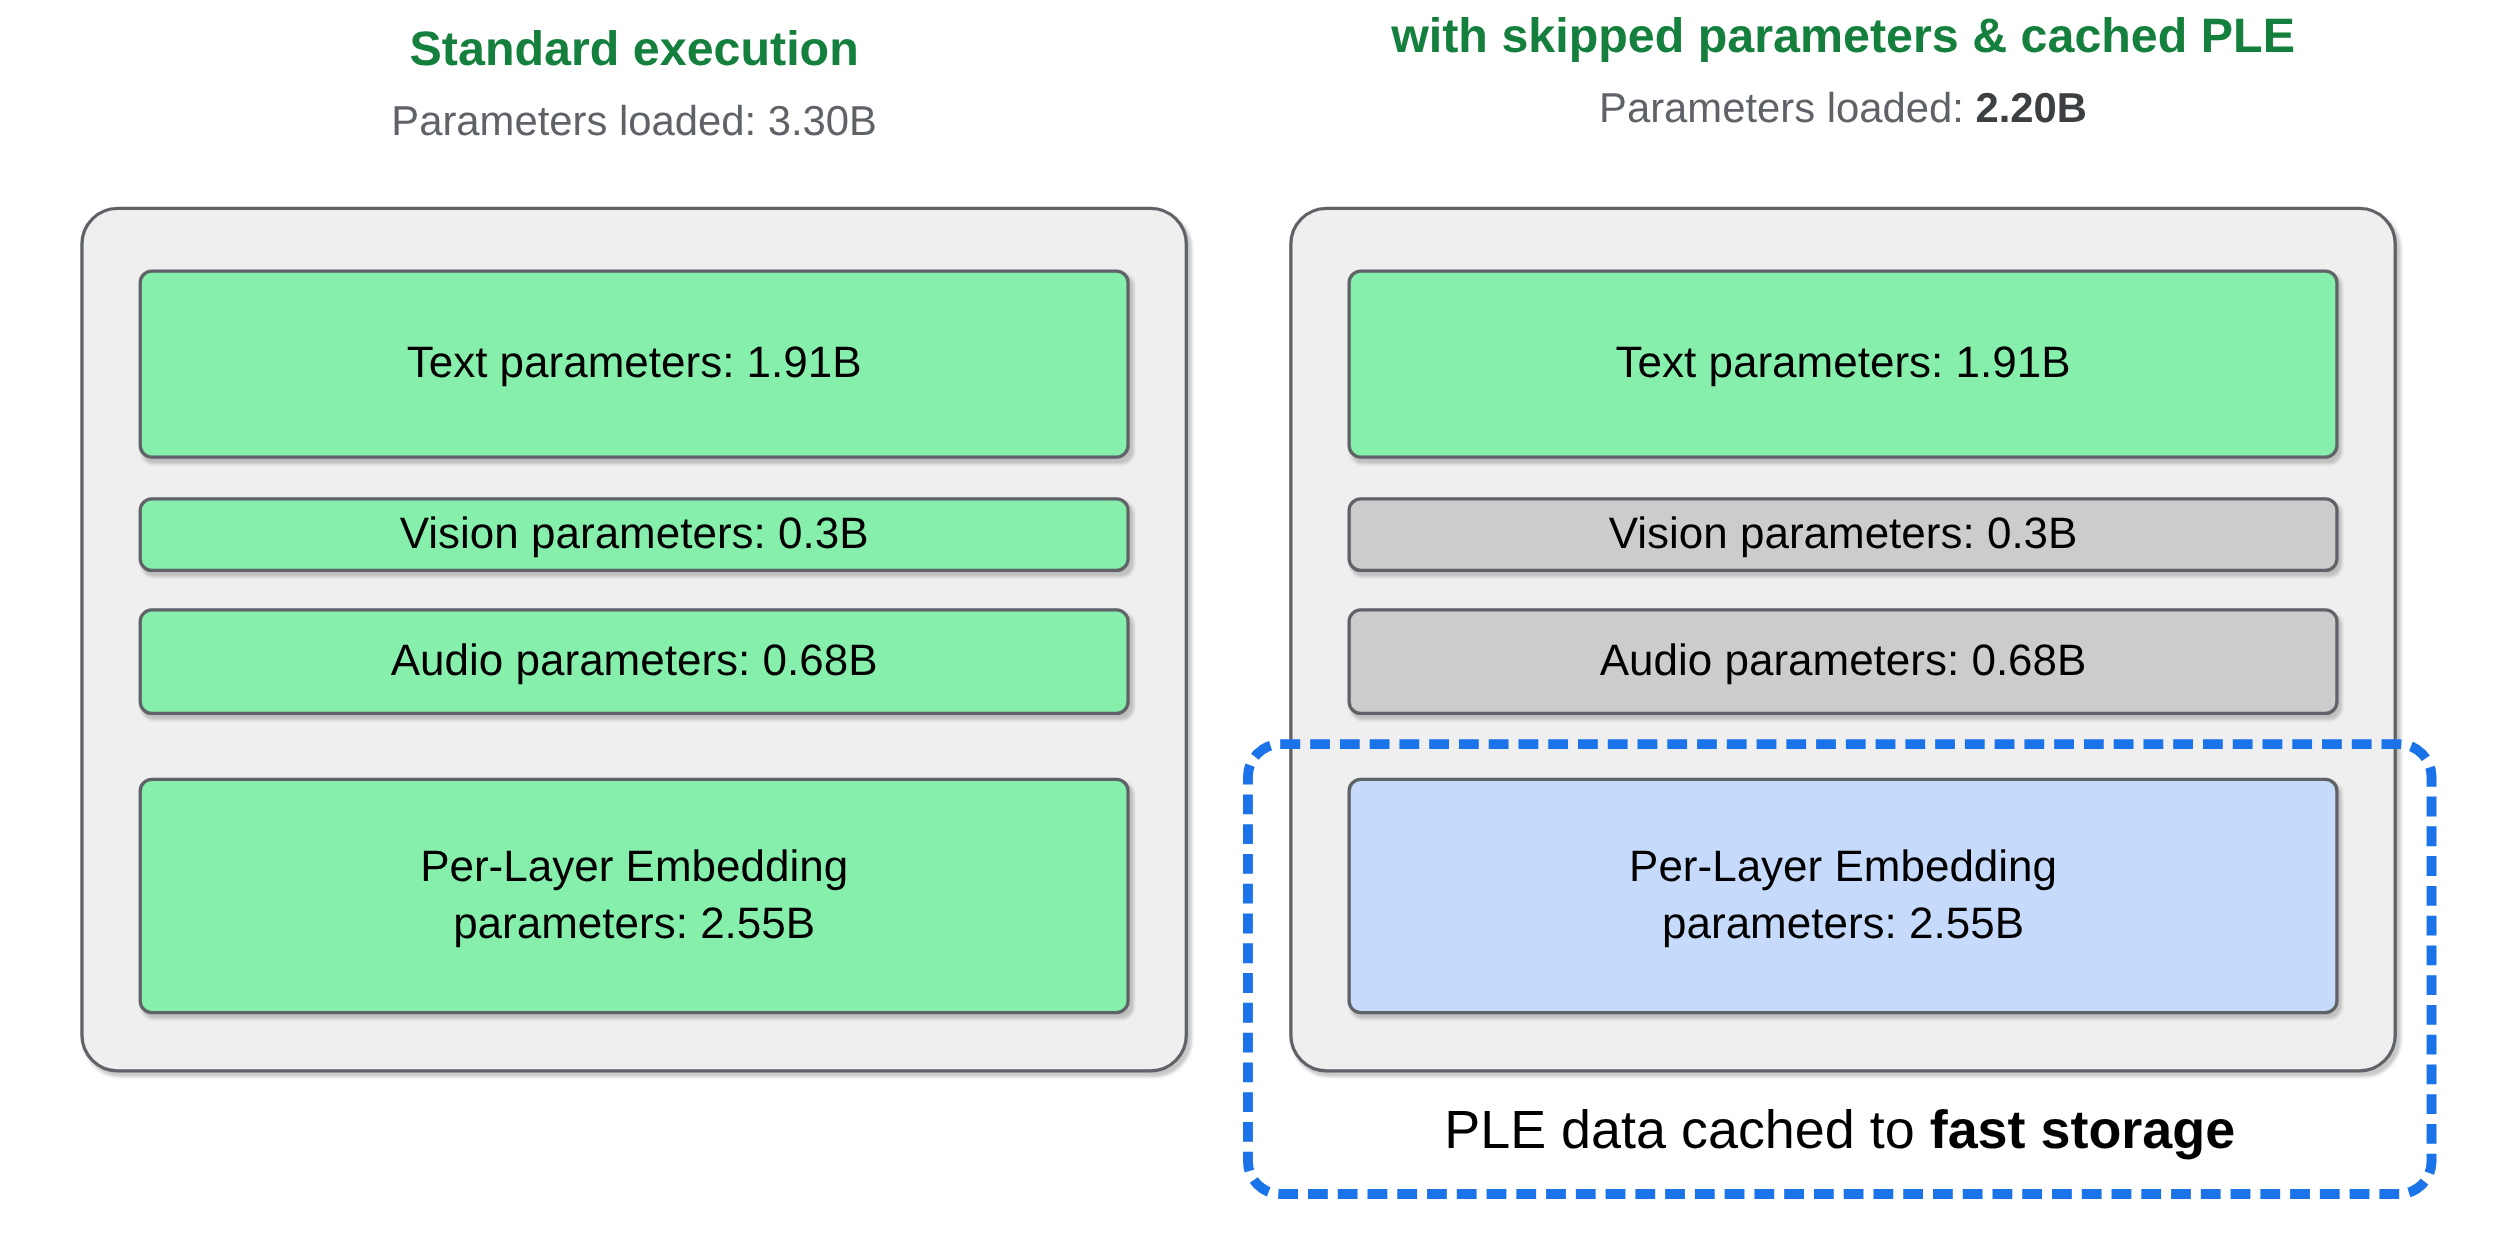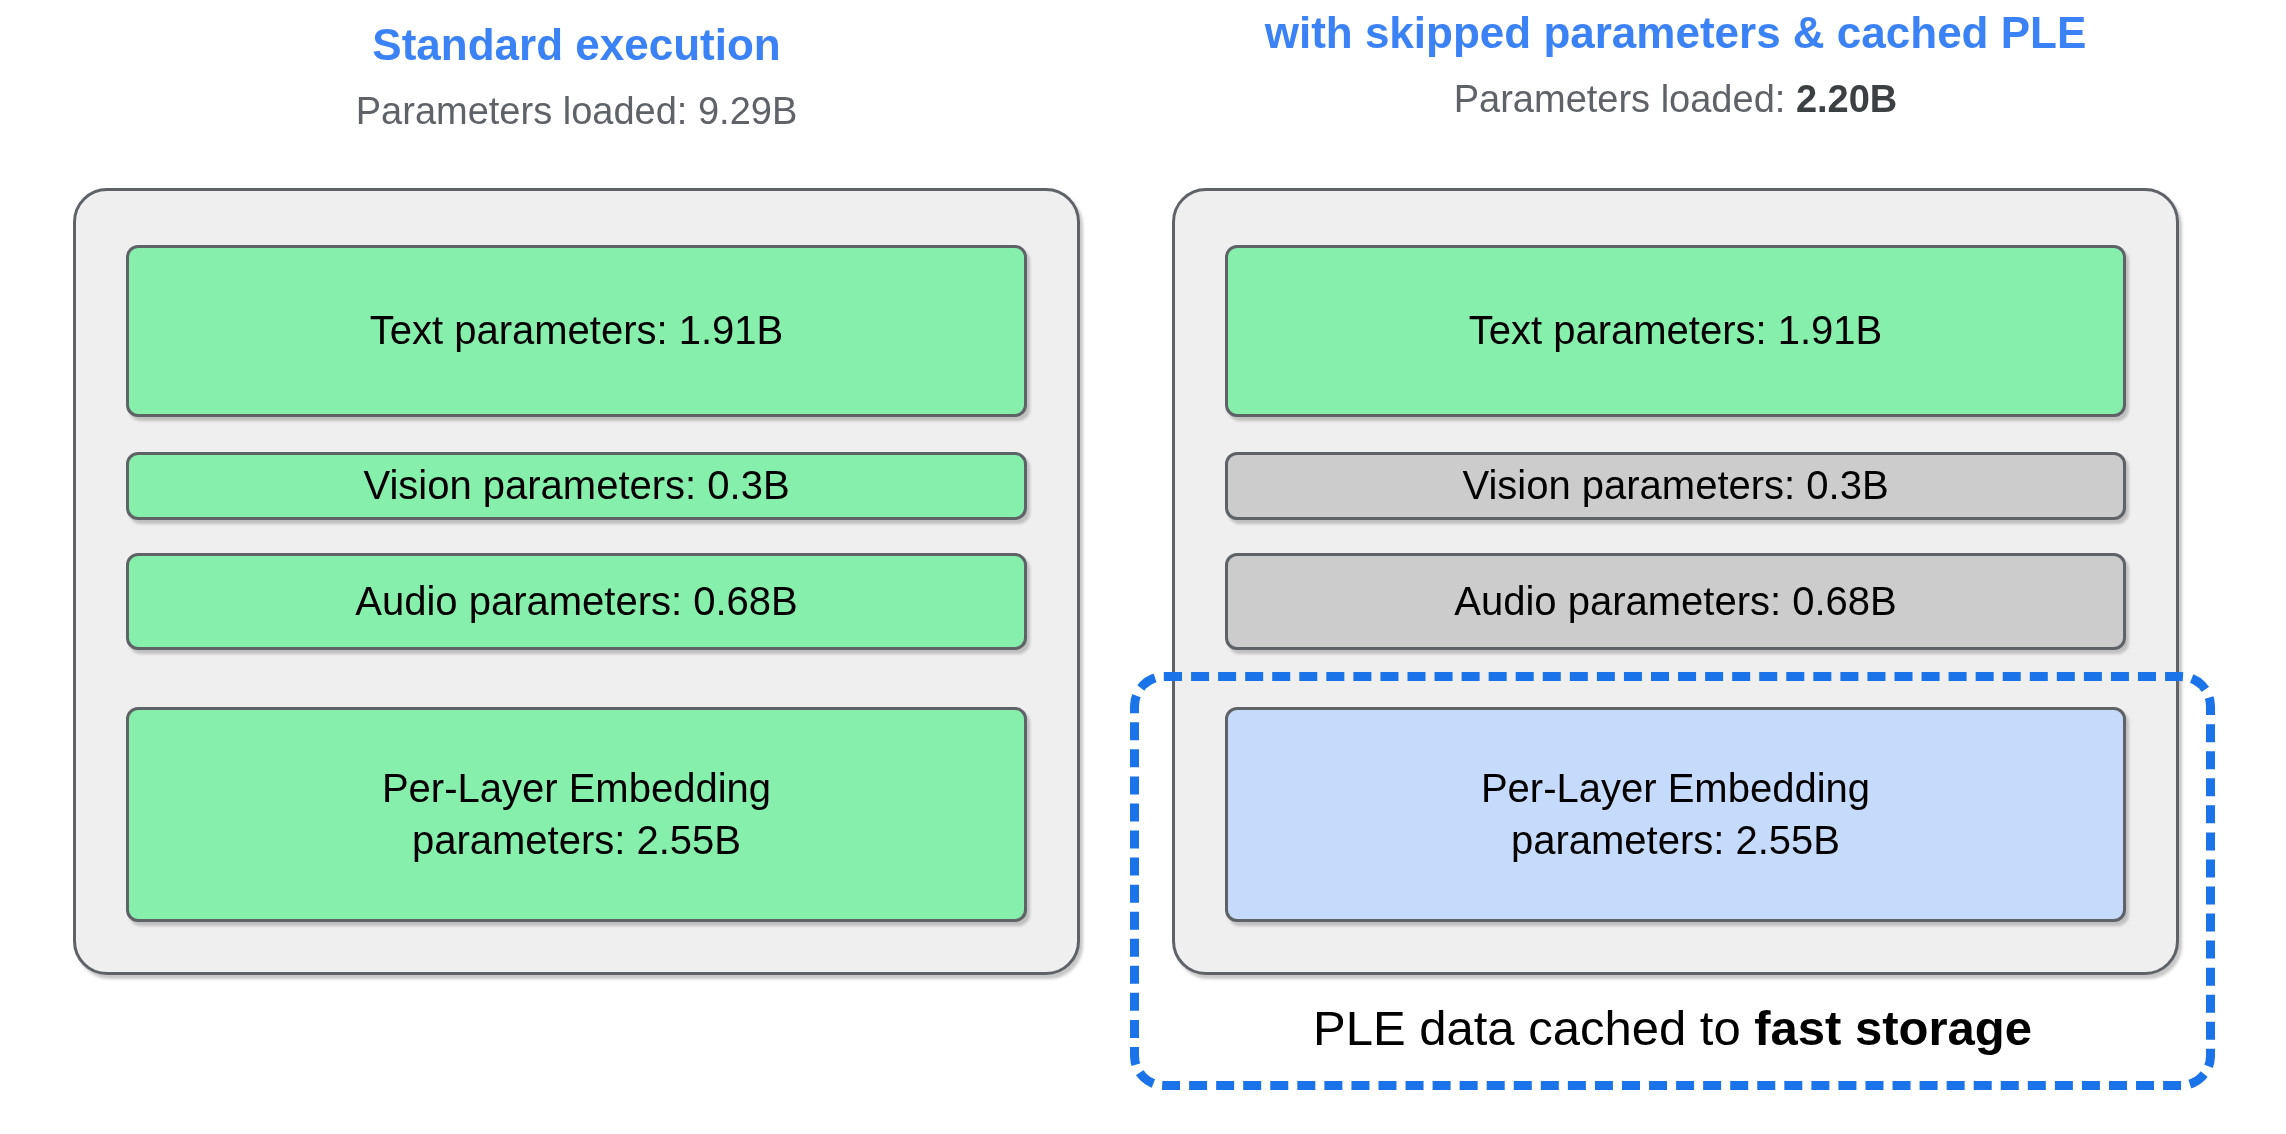--- a/index.html
+++ b/index.html
@@ -21,21 +21,21 @@
   }
 
   
   .col-header {
     position: absolute;
     text-align: center;
   }
   .col-title {
     font-size: 44px;
     font-weight: bold;
-    color: #3b82f6;
+    color: #15803d;
     line-height: 1.05;
     white-space: nowrap;
   }
   .col-subtitle {
     font-size: 38px;
     font-weight: normal;
     color: #5f6368;
     line-height: 1.05;
     margin-top: 24px;
     white-space: nowrap;
@@ -95,21 +95,21 @@
   .cache-caption b { font-weight: bold; }
 </style>
 </head>
 <body>
 
 <div class="stage">
 
   <div class="col-header" style="left:73px; top:22px; width:1007px;">
     <div class="col-title">Standard execution</div>
     <div class="col-subtitle">
-      <span>Parameters loaded: </span><span>9.29B</span>
+      <span>Parameters loaded: </span><span>3.30B</span>
     </div>
   </div>
 
   <div class="panel" style="left:73px; top:188px; width:1007px; height:787px;"></div>
 
   <div class="bar blue" style="left:126px; top:245px; width:901px; height:172px;">
     <span class="bar-label">Text parameters: 1.91B</span>
   </div>
 
   <div class="bar blue" style="left:126px; top:452px; width:901px; height:68px;">

